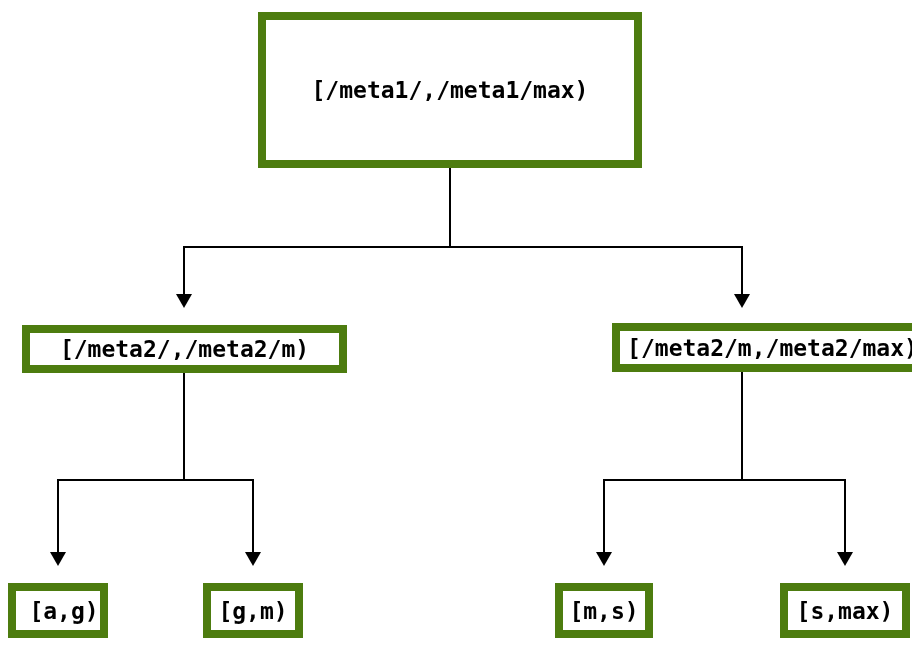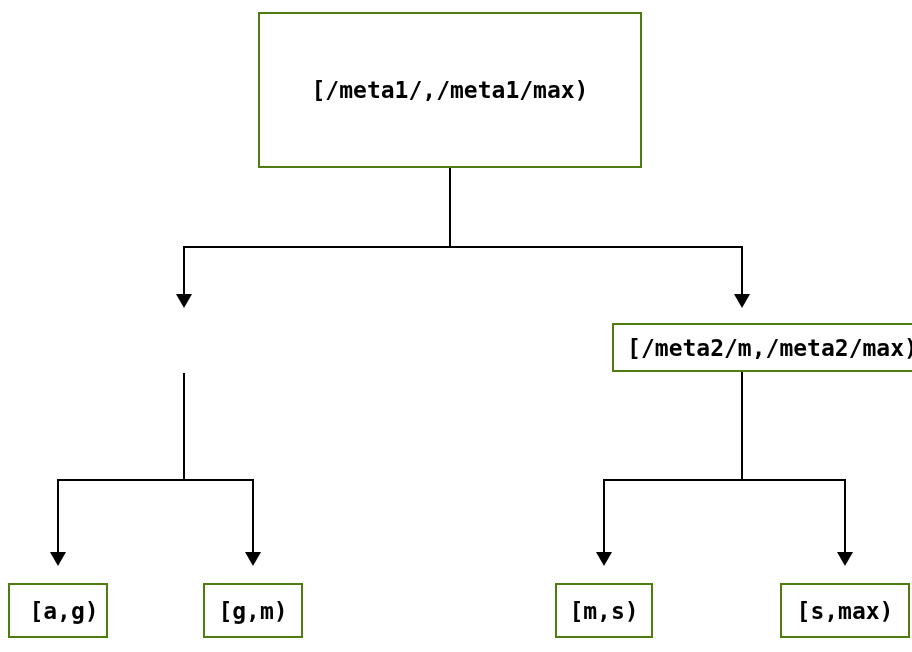--- a/index.html
+++ b/index.html
@@ -18,21 +18,21 @@
   .edges {
     position: absolute;
     left: 0;
     top: 0;
     width: 912px;
     height: 652px;
   }
   .node {
     position: absolute;
     box-sizing: border-box;
-    border: 2px solid #4d7c0f;
+    border: 8px solid #4d7c0f;
     background: #ffffff;
     display: flex;
     align-items: center;
     justify-content: center;
     font-size: 23px;
     font-weight: bold;
     color: #000000;
     white-space: nowrap;
   }
   .node-root      { left: 258px; top: 12px;  width: 384px; height: 156px; }
@@ -77,20 +77,23 @@
     <line class="edge" x1="604" y1="479" x2="604" y2="553"></line>
     <polygon class="arrowhead" points="596,552 612,552 604,566"></polygon>
     <line class="edge" x1="845" y1="479" x2="845" y2="553"></line>
     <polygon class="arrowhead" points="837,552 853,552 845,566"></polygon>
   </svg>
 
   <div class="node node-root">
     <span>[/meta1/,/meta1/max)</span>
   </div>
 
+  <div class="node node-mid-left">
+    <span>[/meta2/,/meta2/m)</span>
+  </div>
 
   <div class="node node-mid-right">
     <span>[/meta2/m,/meta2/max)</span>
   </div>
 
   <div class="node node-leaf-ag">
     <span>[a,g)</span>
   </div>
 
   <div class="node node-leaf-ms">

